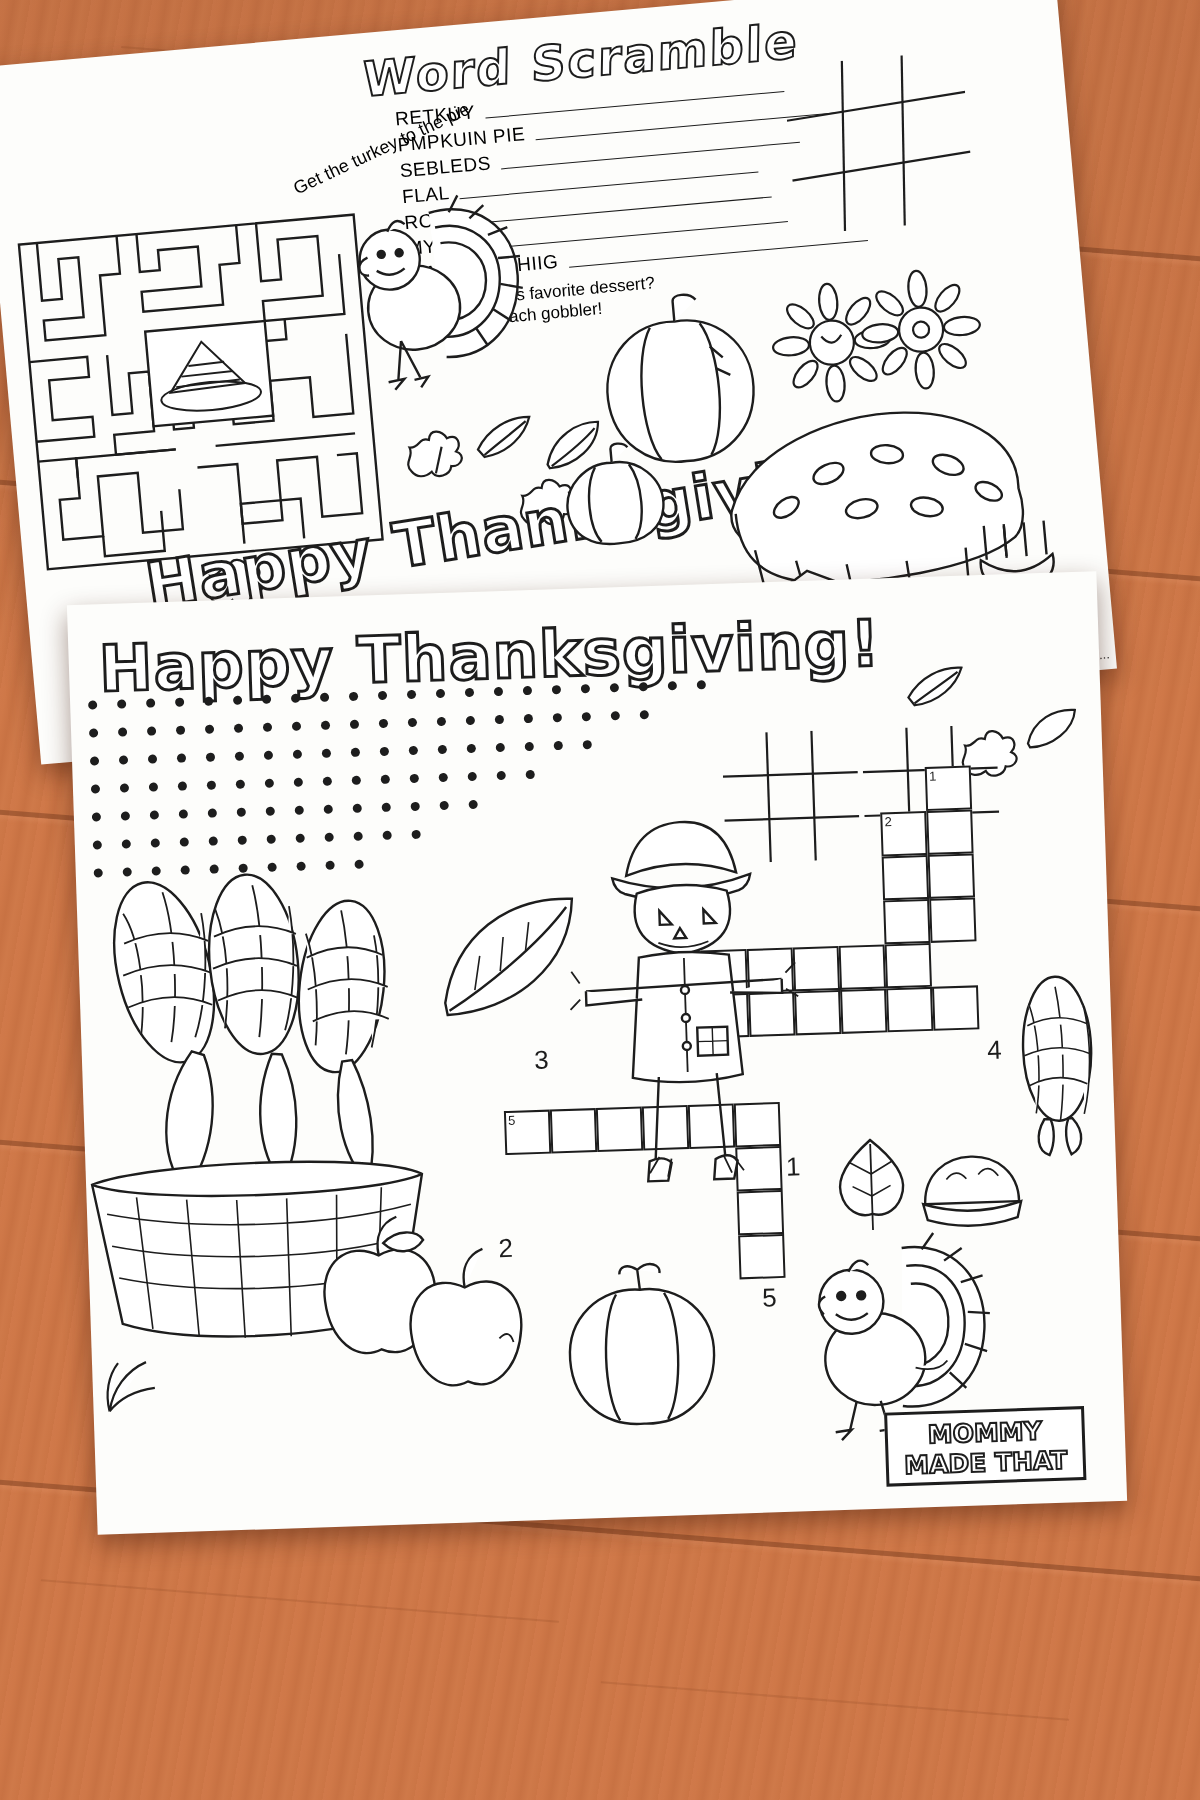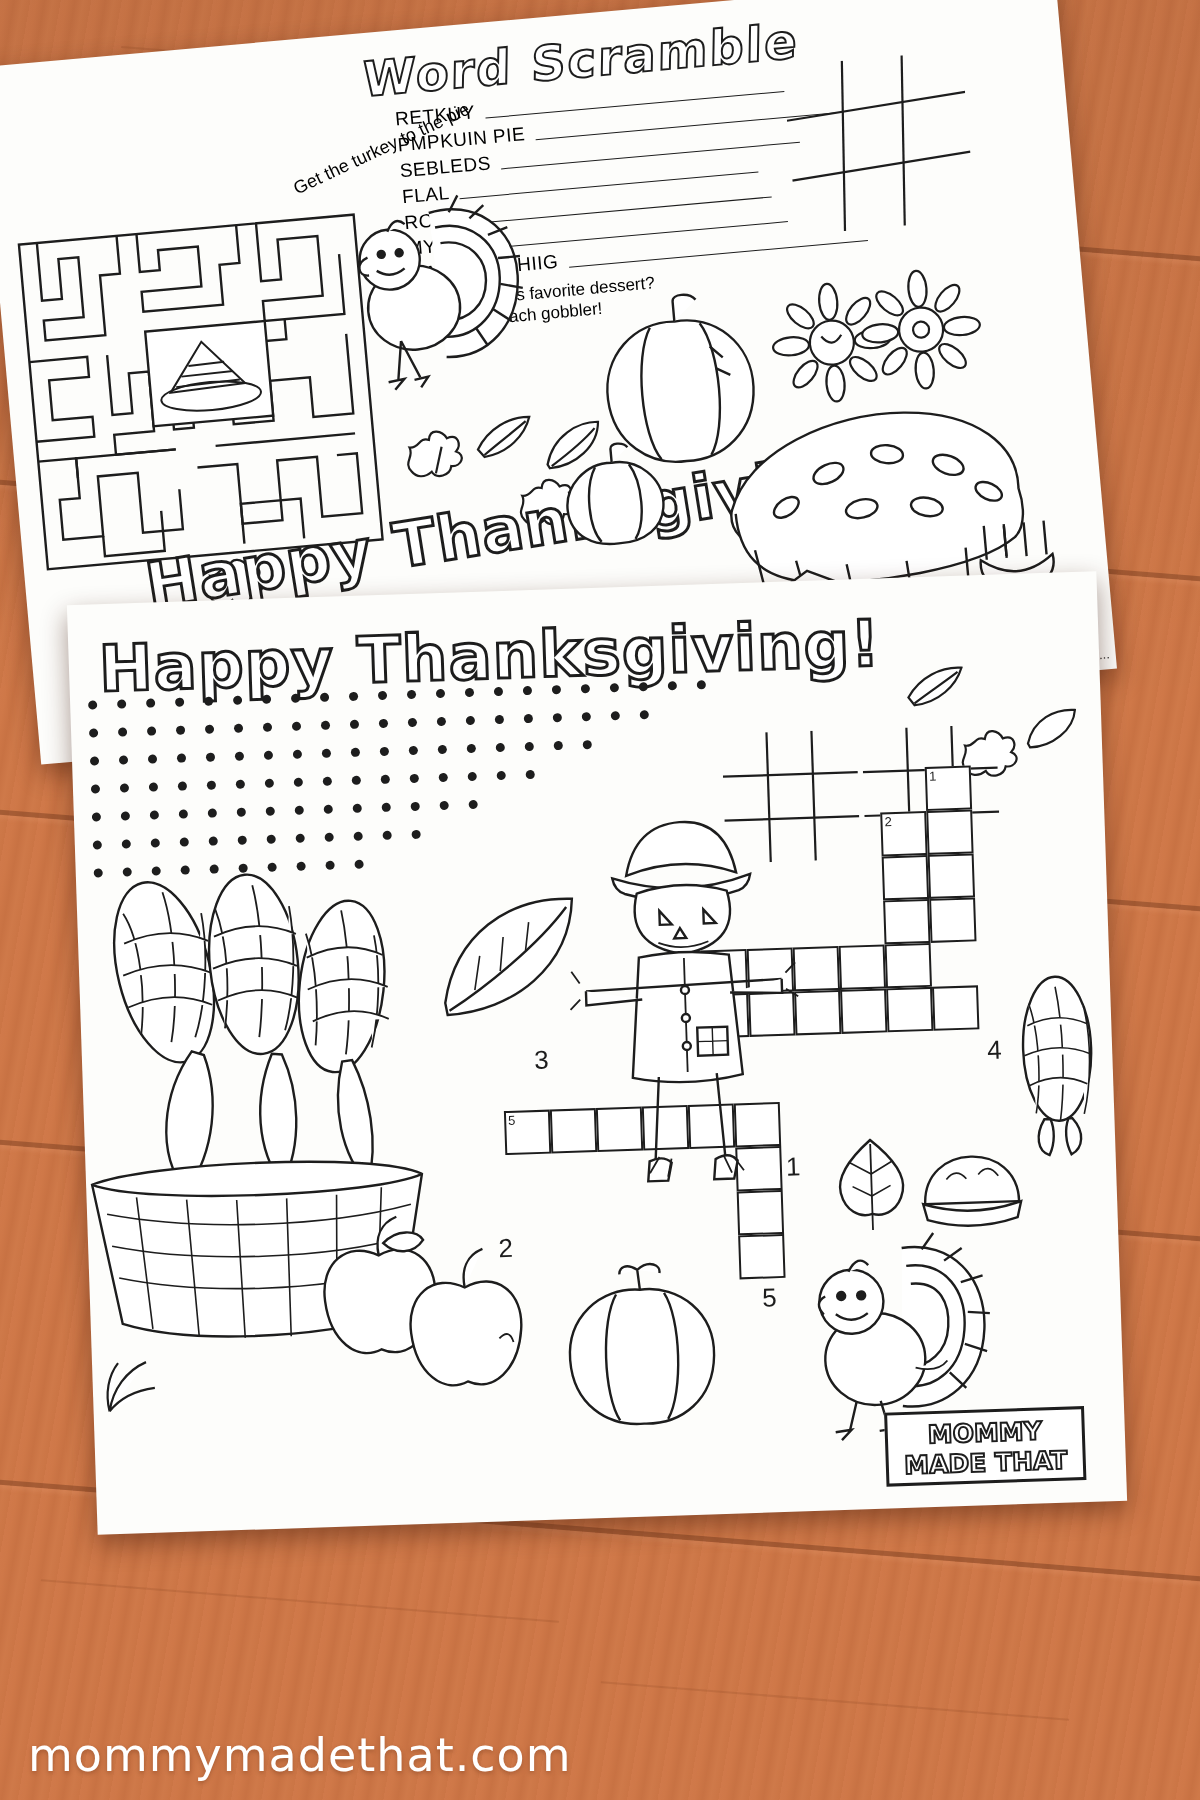--- a/index.html
+++ b/index.html
@@ -822,14 +822,13 @@
         <path d="M10 62 C14 40 28 22 48 14 M10 62 C6 44 10 26 20 14 M10 62 C20 50 36 42 56 40"></path>
       </svg>
     </div>
 
     <div id="logo">
       <div class="l1">MOMMY</div>
       <div class="l2">MADE THAT</div>
     </div>
   </div>
 
-  <div id="watermark">mommymadethat.com</div>
 </div>
 
 </body></html>

